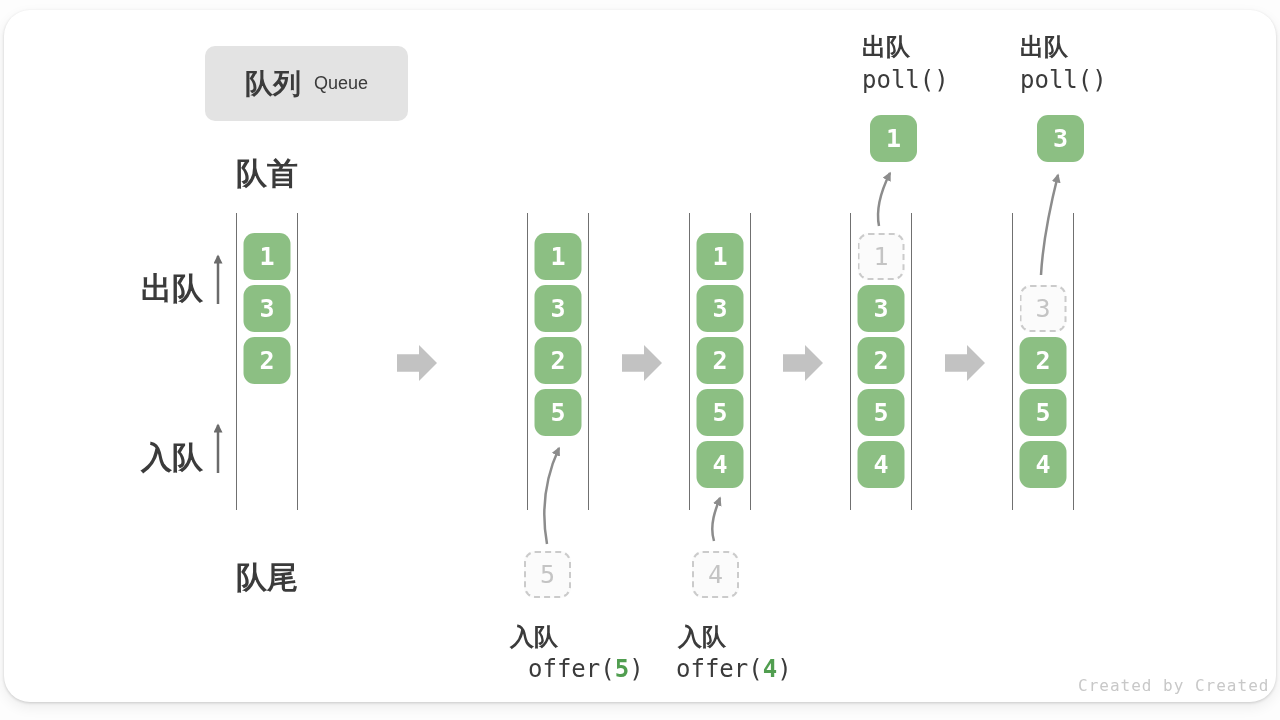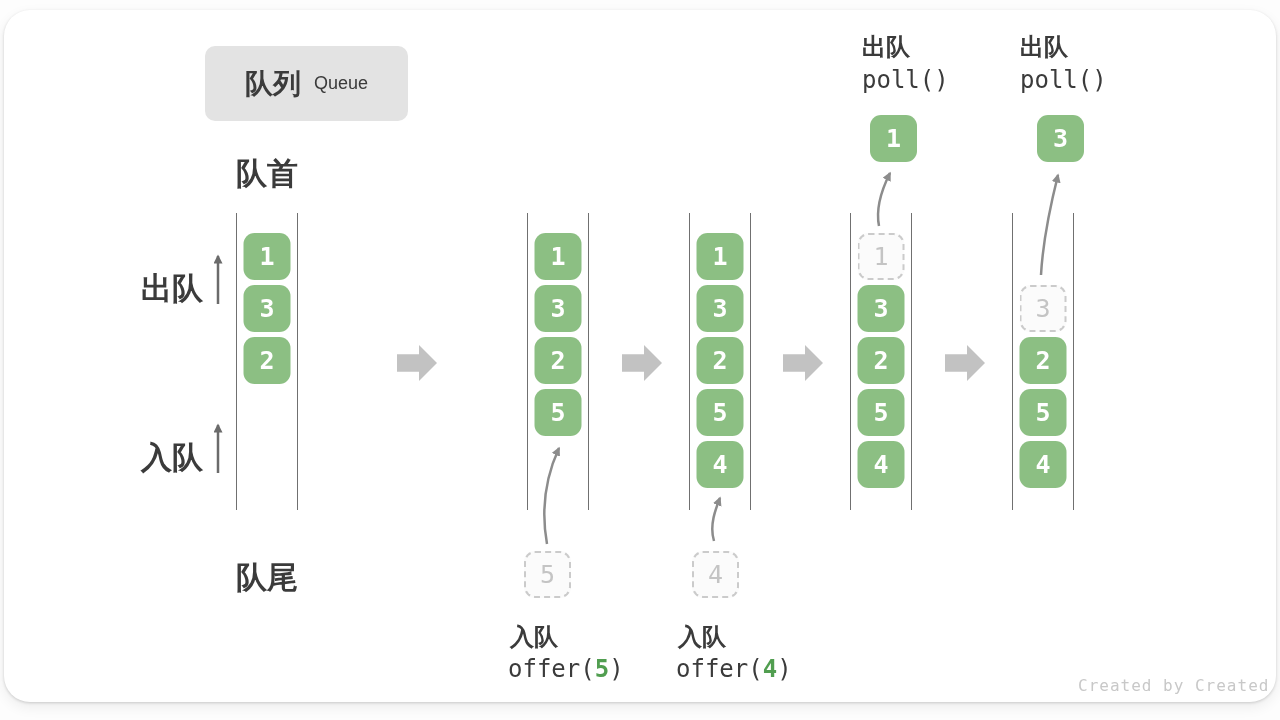--- a/index.html
+++ b/index.html
@@ -99,21 +99,21 @@
   <div class="block-arrow" style="left:397px"></div>
 
   <div class="queue" style="left:527px">
     <div class="box green s1">1</div>
     <div class="box green s2">3</div>
     <div class="box green s3">2</div>
     <div class="box green s4">5</div>
   </div>
   <div class="abs-box ghost" style="left:524px;top:551px">5</div>
   <div class="op-label op-zh" style="left:510px;top:621px">入队</div>
-  <div class="op-label op-code" style="left:508px;top:655px"><span>offer(</span><span class="op-arg">5</span><span>)</span></div>
+  <div class="op-label op-code" style="left:528px;top:655px"><span>offer(</span><span class="op-arg">5</span><span>)</span></div>
 
   <div class="block-arrow" style="left:622px"></div>
 
   <div class="queue" style="left:689px">
     <div class="box green s1">1</div>
     <div class="box green s2">3</div>
     <div class="box green s3">2</div>
     <div class="box green s4">5</div>
     <div class="box green s5">4</div>
   </div>

